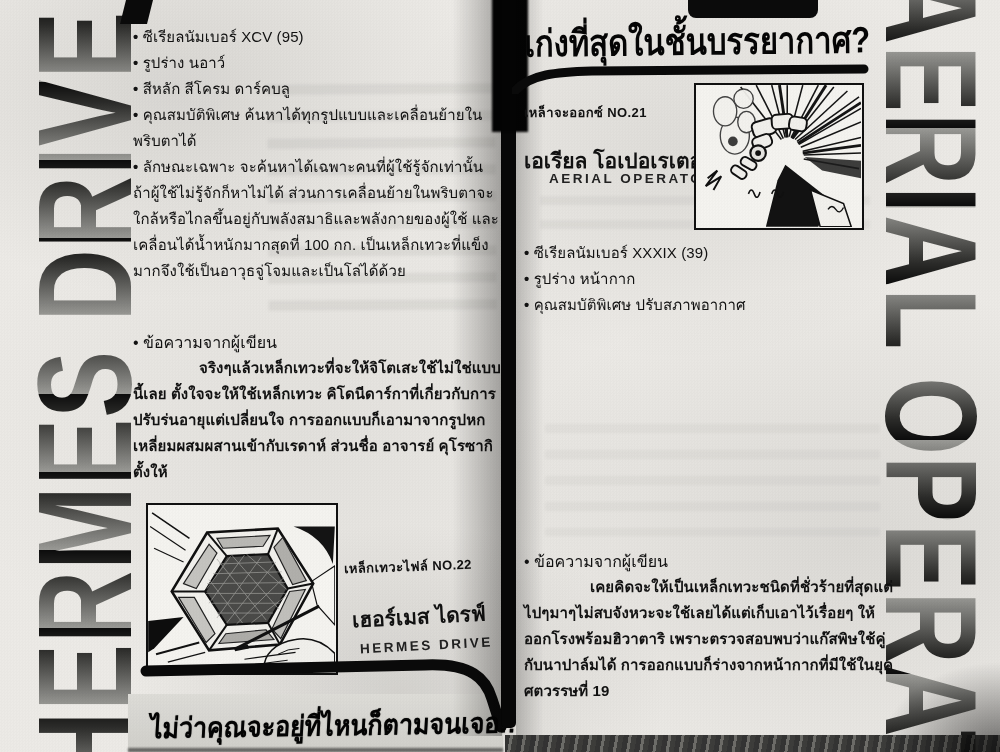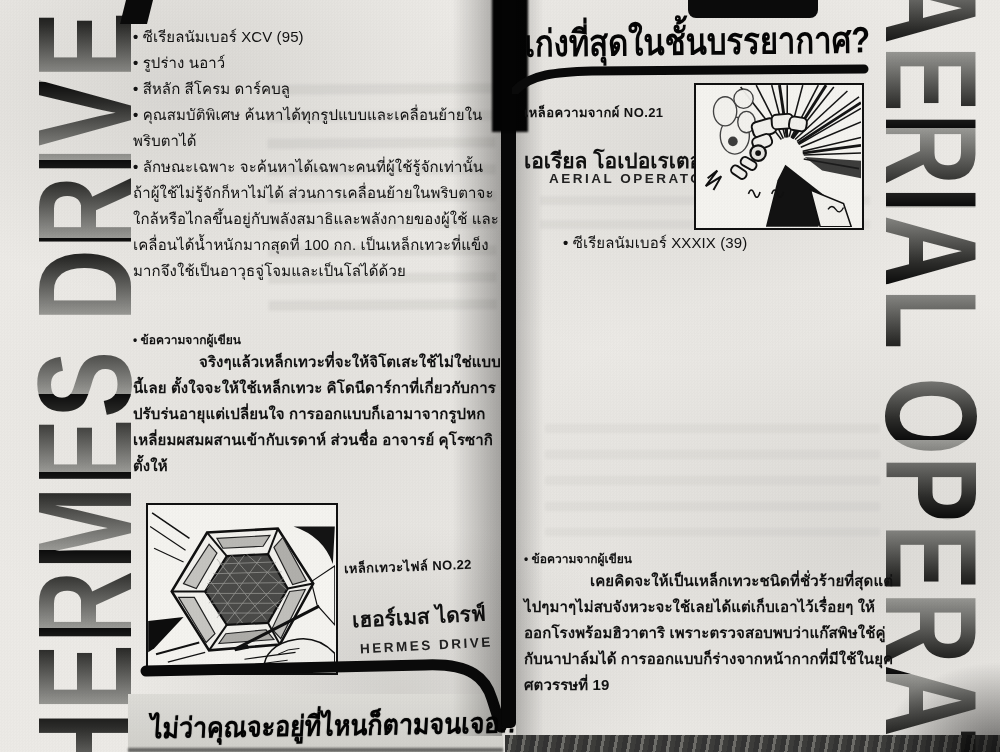--- a/index.html
+++ b/index.html
@@ -35,21 +35,21 @@
     background:linear-gradient(to right,rgba(0,0,0,.20),rgba(0,0,0,0));}
   .corner-wedge{left:123px;top:0;width:27px;height:24px;background:#0a0a0a;transform:skewX(-14deg);}
   .top-smudge{left:688px;top:0;width:130px;height:18px;background:#0b0b0b;border-radius:0 0 8px 8px;filter:blur(.7px);}
   .br-shadow{left:850px;top:650px;width:150px;height:102px;
     background:radial-gradient(160px 120px at 100% 100%, rgba(0,0,0,.55), transparent 75%);}
 
   
   .stats{width:370px;font-size:15px;font-weight:400;line-height:26px;letter-spacing:.1px;}
   .stats .stat{position:relative;padding-left:0;}
   .stats .stat::before{content:"\2022\00a0";font-weight:900;}
-  .note-head{font-size:12px;font-weight:700;}
+  .note-head{font-size:16px;font-weight:400;}
   .note-head::before{content:"\2022\00a0";}
   .note-body{font-size:15px;font-weight:800;line-height:26px;text-indent:66px;letter-spacing:.1px;}
 
   .file-label{font-size:13px;font-weight:900;letter-spacing:.4px;}
   .name-thai{font-size:21px;font-weight:900;}
   .name-en{font-size:13.5px;font-weight:700;letter-spacing:2.5px;color:#222;}
 
   .panel{background:#f4f3ef;border:2.5px solid #101010;box-sizing:border-box;}
 
   .title{font-size:31px;font-weight:900;transform:scaleY(1.18) rotate(-.6deg);transform-origin:0 0;
@@ -176,21 +176,21 @@
   <div class="abs edge-shadow-left"></div>
   <div class="abs edge-shadow-right"></div>
 
   <div class="abs top-smudge"></div>
 
   <div class="abs title" style="left:524px;top:14px;">เก่งที่สุดในชั้นบรรยากาศ?</div>
   <svg class="abs" style="left:512px;top:58px;" width="362" height="36" viewBox="0 0 362 36">
     <path d="M3,33 C18,16 45,14 80,13 L352,11" fill="none" stroke="#0a0a0a" stroke-width="9" stroke-linecap="round"></path>
   </svg>
 
-  <div class="abs file-label" style="left:524px;top:102px;">เหล็อความจากผ์ NO.21</div>
+  <div class="abs file-label" style="left:524px;top:102px;">เหล็าจะออกซ์ NO.21</div>
   <div class="abs name-thai" style="left:524px;top:144px;">เอเรียล โอเปอเรเตอร์</div>
   <div class="abs name-en" style="left:549px;top:171px;">AERIAL OPERATOR</div>
 
   <div class="abs panel" style="left:694px;top:83px;width:170px;height:147px;">
     <svg width="165" height="142" viewBox="0 0 170 146">
 
       <g stroke="#141414" stroke-width="1.6">
         <line x1="88" y1="56" x2="46" y2="2"></line>
           <line x1="90" y1="55" x2="62" y2="0"></line>
         <line x1="92" y1="54" x2="78" y2="0"></line>
@@ -239,22 +239,24 @@
       <path d="M92,82 L138,118 L126,146 L72,146 L84,98 Z" fill="#121212"></path>
       <path d="M118,108 L152,122 L160,146 L128,146 Z" fill="#f1f0ec" stroke="#101010" stroke-width="1.6"></path>
 
       <path d="M12,96 l10,-8 l-12,16 l16,-10 l-8,14" fill="none" stroke="#101010" stroke-width="2"></path>
       <path d="M54,112 q3,-8 6,0 q3,8 6,-2" fill="none" stroke="#101010" stroke-width="1.6"></path>
       <path d="M78,112 q3,-8 6,0 q3,8 6,-2" fill="none" stroke="#101010" stroke-width="1.6"></path>
       <path d="M136,128 q4,-6 8,0 q4,6 8,-2" fill="none" stroke="#101010" stroke-width="1.4"></path>
     </svg>
   </div>
 
-  <div class="abs stats" style="left:524px;top:230px;width:366px;margin-left:39px;">
+  <div class="abs stats" style="left:524px;top:240px;width:366px;">
     <div class="stat">ซีเรียลนัมเบอร์ XXXIX (39)</div>
+    <div class="stat">รูปร่าง หน้ากาก</div>
+    <div class="stat">คุณสมบัติพิเศษ ปรับสภาพอากาศ</div>
   </div>
 
   <div class="abs" style="left:524px;top:549px;width:372px;">
     <div class="note-head">ข้อความจากผู้เขียน</div>
     <div class="note-body">เคยคิดจะให้เป็นเหล็กเทวะชนิดที่ชั่วร้ายที่สุดแต่ไปๆมาๆไม่สบจังหวะจะใช้เลยได้แต่เก็บเอาไว้เรื่อยๆ ให้ออกโรงพร้อมฮิวาตาริ เพราะตรวจสอบพบว่าแก๊สพิษใช้คู่กับนาปาล์มได้ การออกแบบก็ร่างจากหน้ากากที่มีใช้ในยุคศตวรรษที่ 19</div>
   </div>
 
   <div class="abs bottom-band"></div>
   <div class="abs br-shadow"></div>
 

